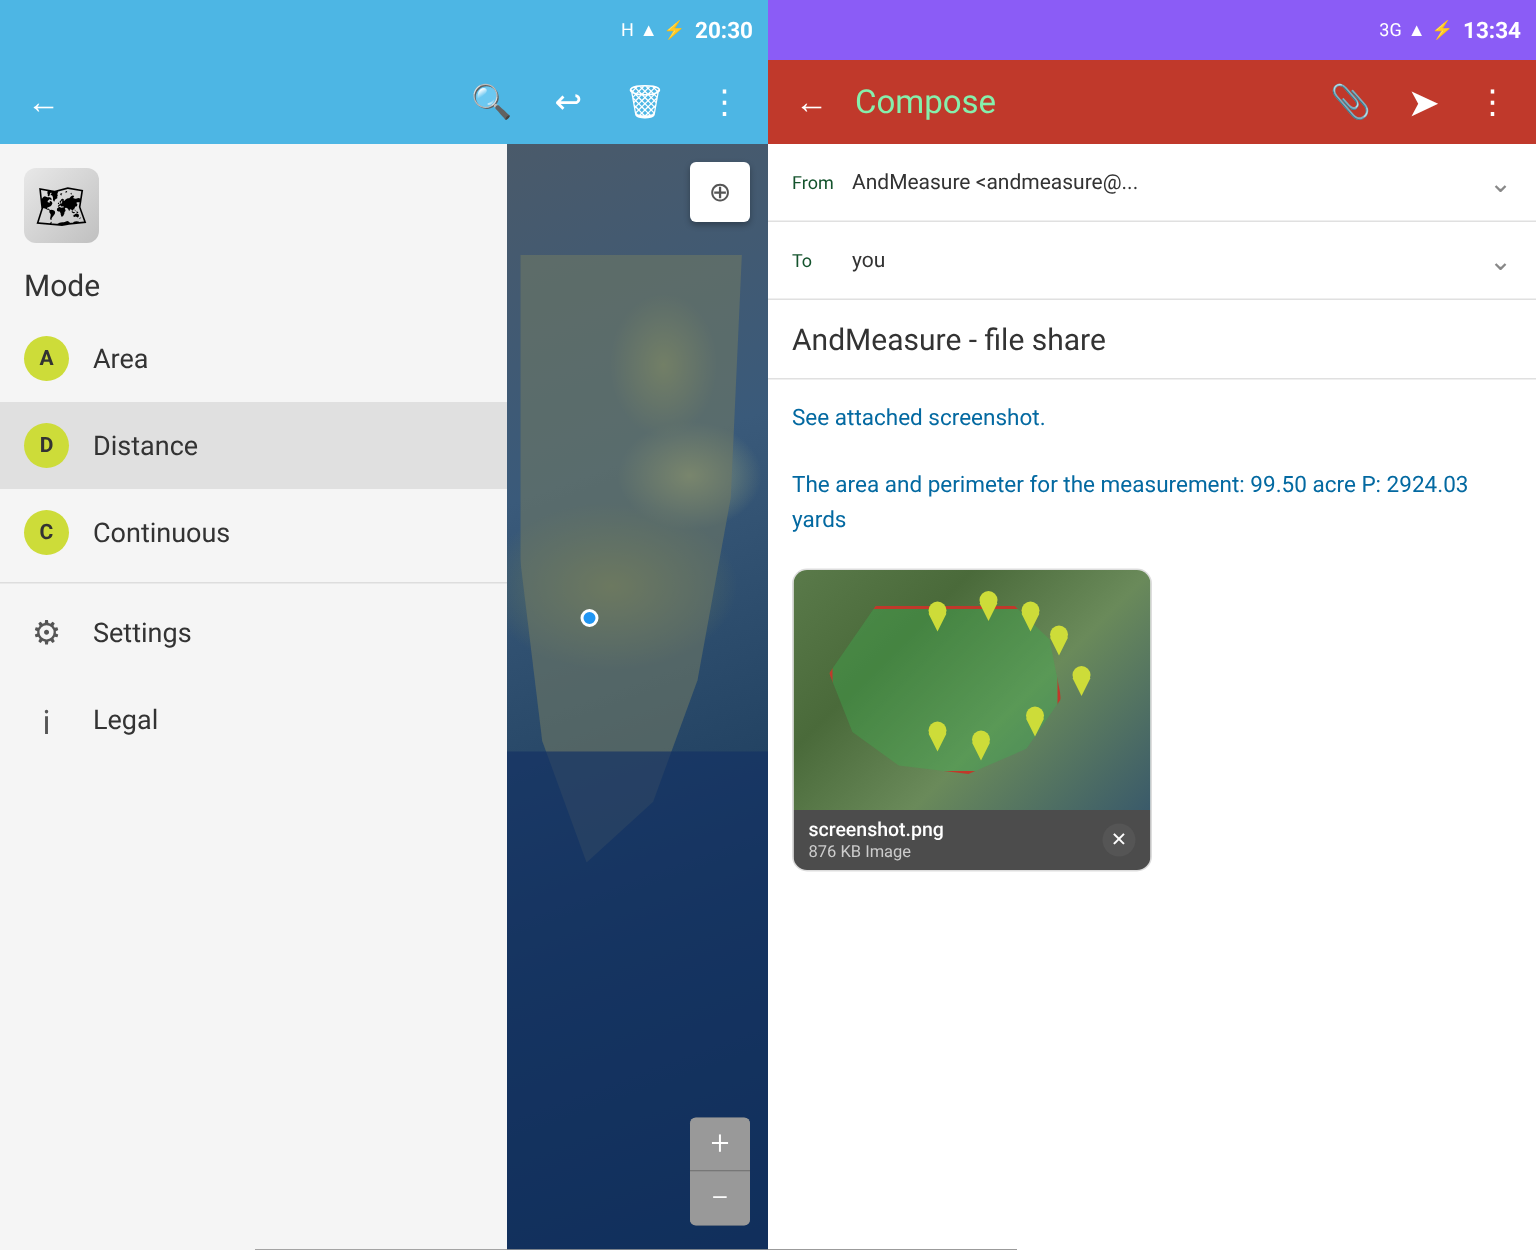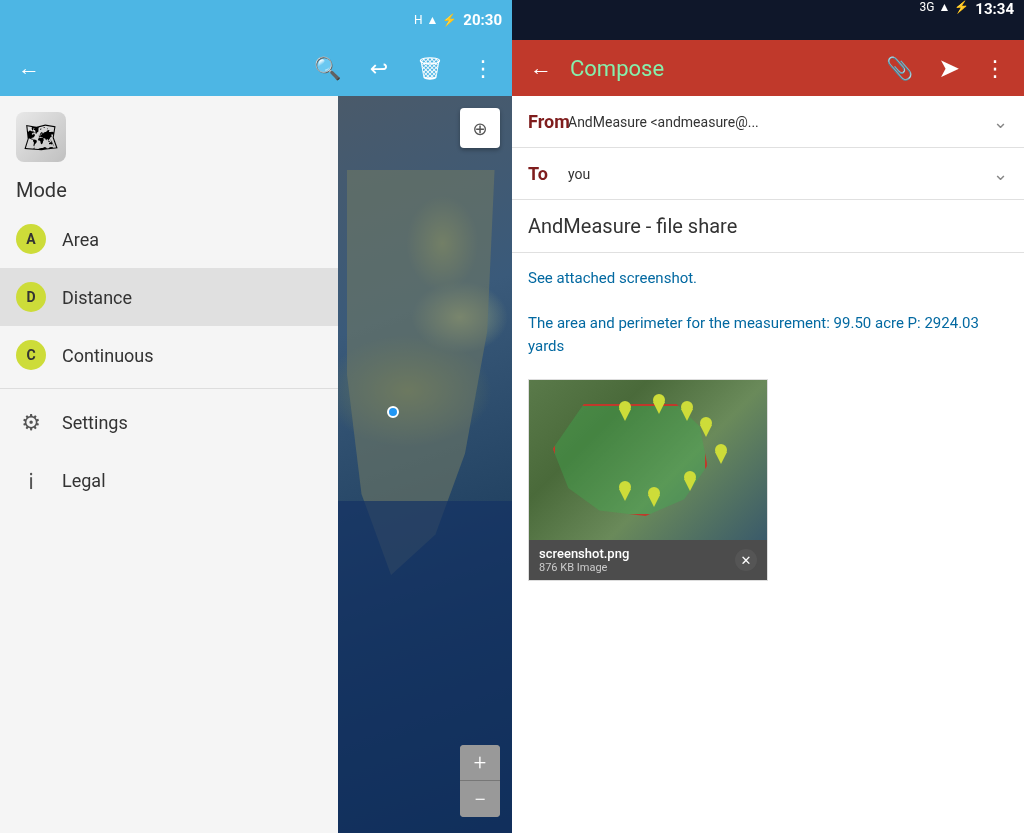--- a/index.html
+++ b/index.html
@@ -239,23 +239,23 @@
     .right-panel {
       width: 512px;
       height: 833px;
       background: white;
       display: flex;
       flex-direction: column;
     }
 
     .right-statusbar {
       height: 40px;
-      background: #0f172a;
-      display: flex;
-      align-items: flex-start;
+      background: #8b5cf6;
+      display: flex;
+      align-items: center;
       justify-content: flex-end;
       padding: 0 10px;
       flex-shrink: 0;
     }
 
     .right-statusbar-icons {
       display: flex;
       align-items: center;
       gap: 4px;
       margin-right: 6px;
@@ -286,25 +286,24 @@
 
     .compose-field {
       display: flex;
       align-items: center;
       padding: 12px 16px;
       border-bottom: 1px solid #e0e0e0;
       min-height: 52px;
     }
 
     .compose-field-label {
-      font-size: 18px;
-      color: #7f1d1d;
+      font-size: 12px;
+      color: #14532d;
       width: 40px;
       flex-shrink: 0;
-      font-weight: bold;
     }
 
     .compose-field-value {
       flex: 1;
       font-size: 14px;
       color: #333;
       overflow: hidden;
       text-overflow: ellipsis;
       white-space: nowrap;
     }
@@ -326,21 +325,21 @@
       padding: 14px 16px;
       font-size: 15px;
       color: #0369a1;
       line-height: 1.5;
     }
 
     .attachment-preview {
       margin: 8px 16px 16px 16px;
       width: 240px;
       border: 1px solid #ddd;
-      border-radius: 0;
+      border-radius: 10px;
       overflow: hidden;
       position: relative;
     }
 
     .attachment-img-placeholder {
       width: 100%;
       height: 160px;
       background: 
         linear-gradient(135deg, #5a7a4a 0%, #4a6a3a 30%, #6a8a5a 60%, #3a5a6a 100%);
       position: relative;

